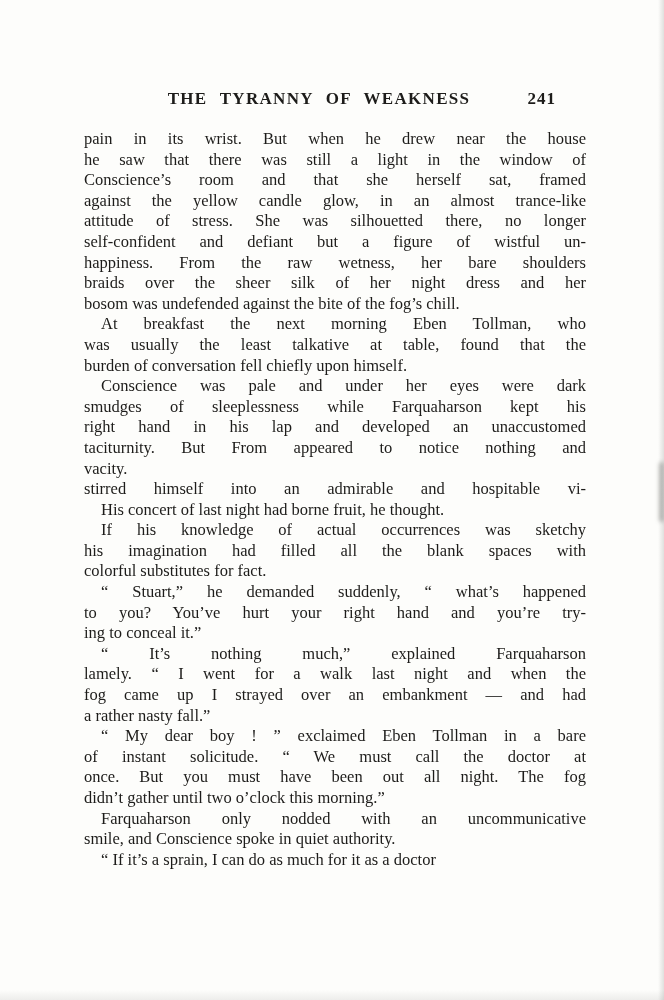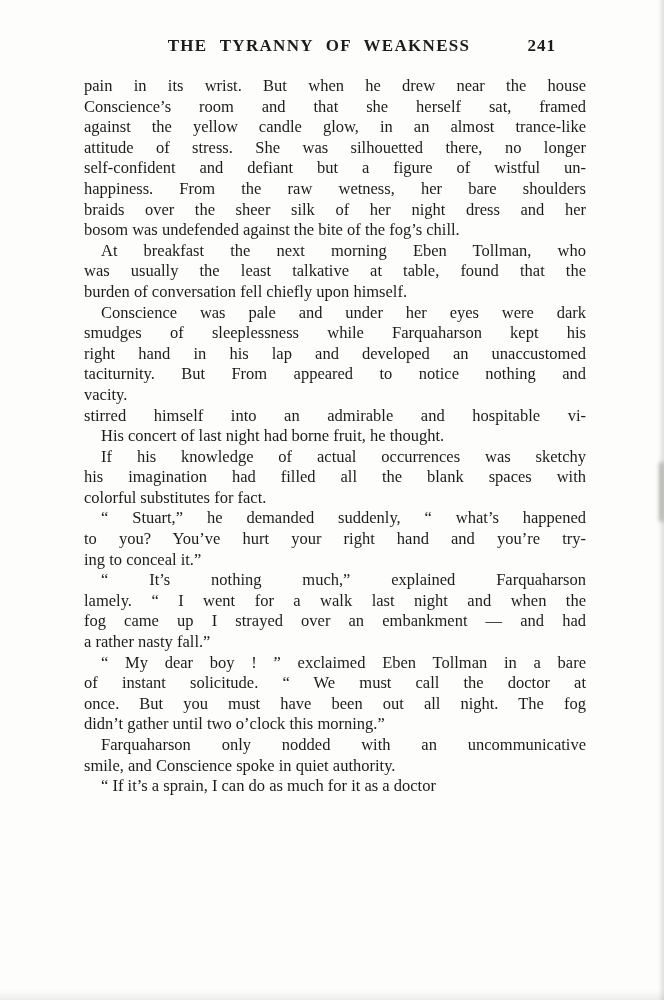--- a/index.html
+++ b/index.html
@@ -12,21 +12,21 @@
     background: #fdfdfb;
     color: #1d1c1a;
     font-family: "Liberation Serif", "DejaVu Serif", serif;
     position: relative;
     overflow: hidden;
   }
   .scan-page {
     position: relative;
     width: 664px;
     height: 1000px;
-    padding-top: 36px;
+    padding-top: 89px;
     box-sizing: border-box;
   }
   
   .edge-shade-right {
     position: absolute;
     top: 0; right: 0;
     width: 6px; height: 100%;
     background: linear-gradient(to left, rgba(90,90,88,0.18), rgba(90,90,88,0));
     pointer-events: none;
   }
@@ -94,20 +94,21 @@
 
 <div class="scan-page">
   <header class="running-head">
     <span class="title">THE TYRANNY OF WEAKNESS</span>
     <span class="folio">241</span>
   </header>
 
   <main class="page-body">
       <div class="para">
         <div class="line">pain in its wrist. But when he drew near the house</div>
+        <div class="line">he saw that there was still a light in the window of</div>
         <div class="line">Conscience’s room and that she herself sat, framed</div>
         <div class="line">against the yellow candle glow, in an almost trance-like</div>
         <div class="line">attitude of stress. She was silhouetted there, no longer</div>
         <div class="line">self-confident and defiant but a figure of wistful un-</div>
         <div class="line">happiness. From the raw wetness, her bare shoulders</div>
         <div class="line">braids over the sheer silk of her night dress and her</div>
         <div class="line last">bosom was undefended against the bite of the fog’s chill.</div>
       </div>
       <div class="para indent">
         <div class="line">At breakfast the next morning Eben Tollman, who</div>

